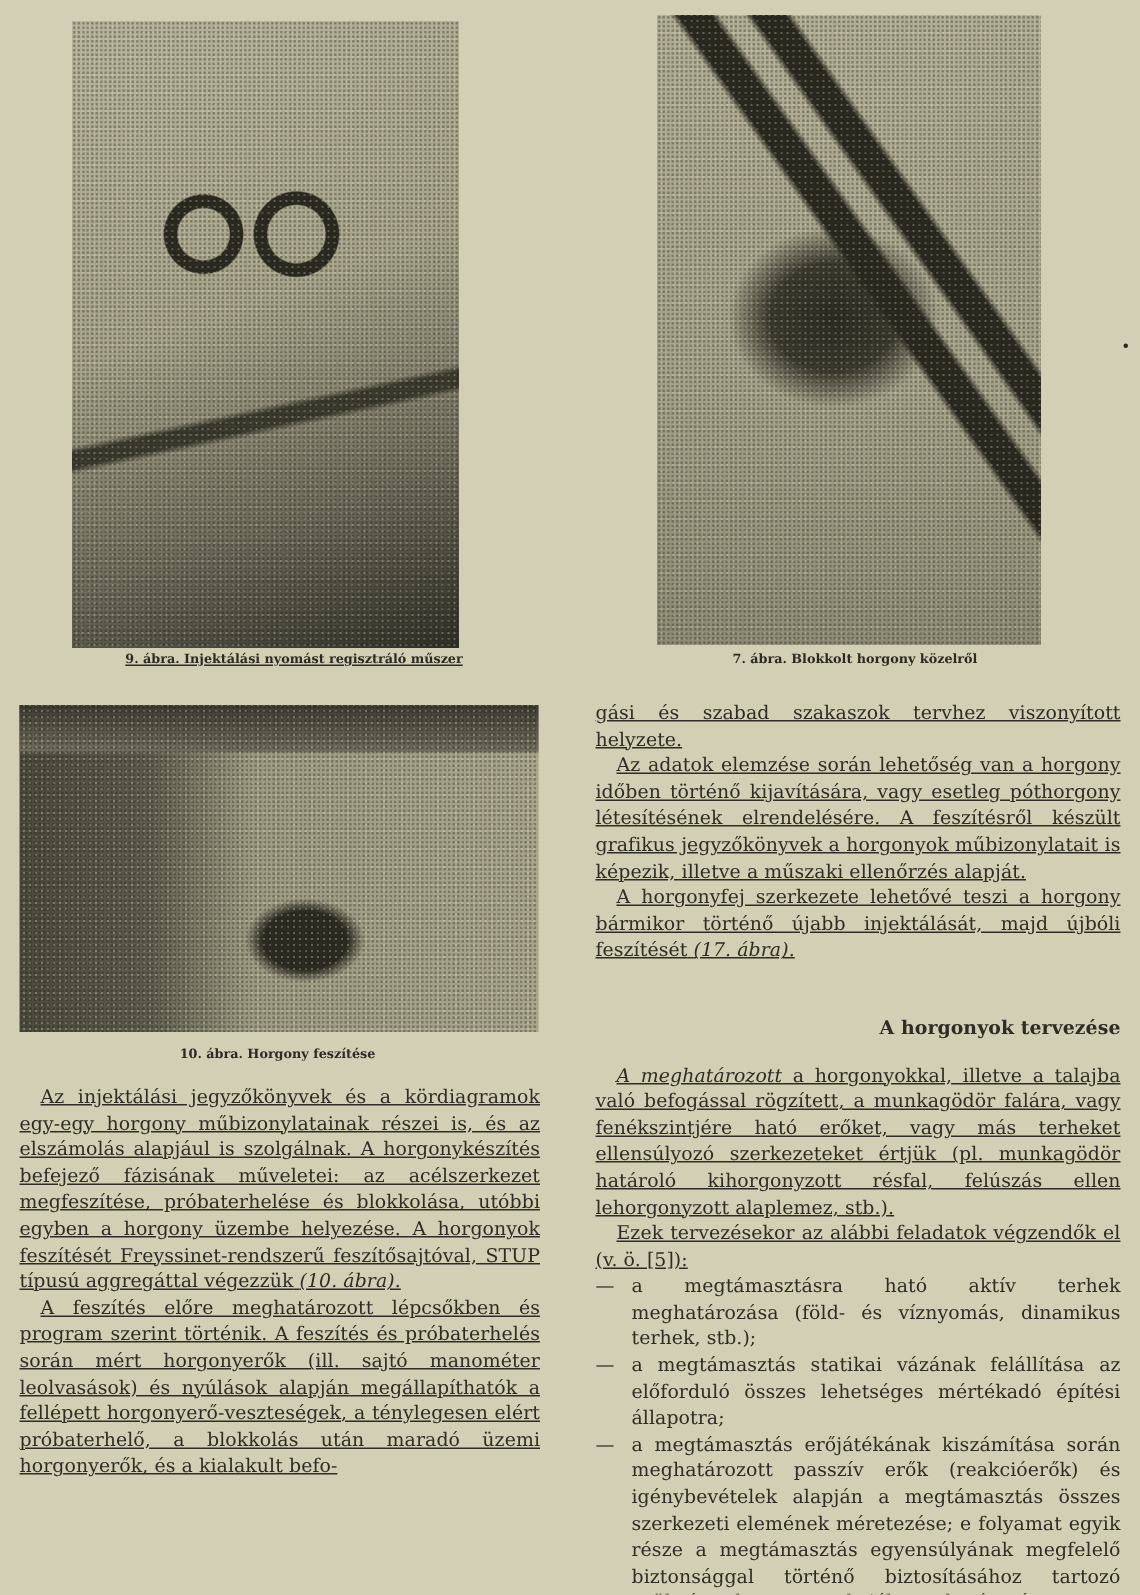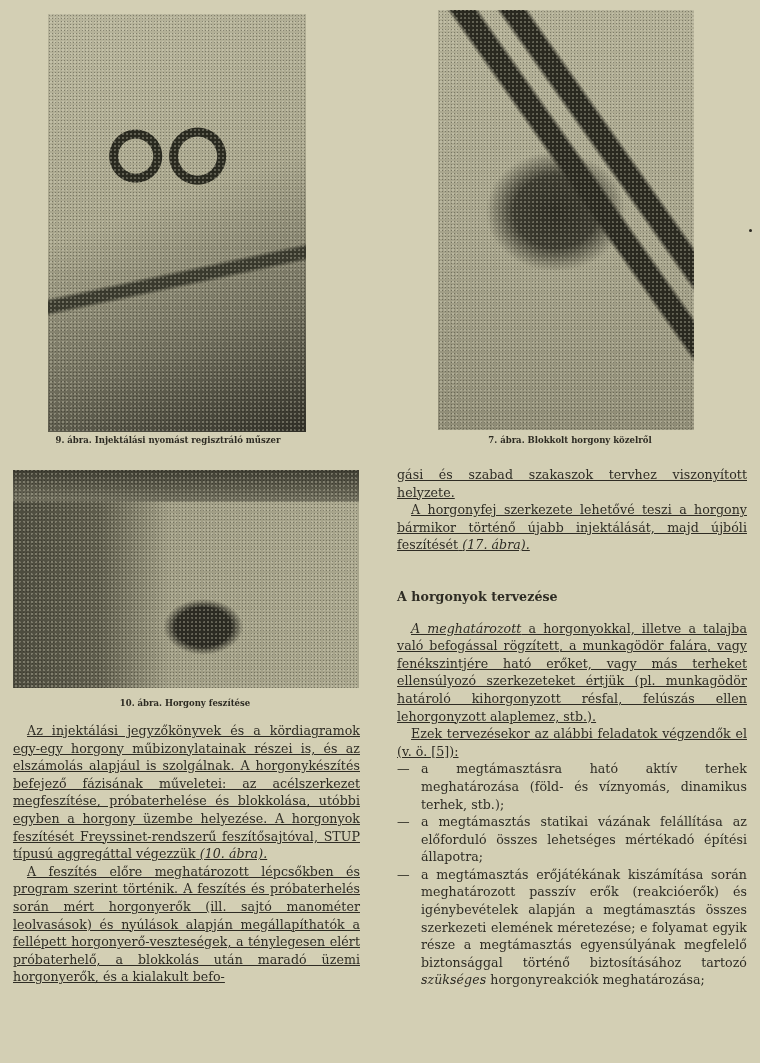--- a/index.html
+++ b/index.html
@@ -35,40 +35,40 @@
       position: absolute;
       font-size: 12.6px;
       line-height: 17.6px;
       letter-spacing: 0.05px;
       color: #2e2c24;
     }
     .col p { margin: 0; text-align: justify; text-decoration: underline; }
     .col p.ind { text-indent: 14px; }
     .col p.last { text-align-last: left; }
     .heading {
-      font-weight: bold; text-align: left;
+      font-weight: bold; text-align: right;
       font-size: 12.6px; margin: 34px 0 14px 0;
     }
     .dash { position: relative; padding-left: 24px; text-align: justify; }
     .dash .mark { position: absolute; left: 0; top: 0; }
     i { font-style: italic; }
     .speck { position: absolute; width: 3px; height: 3px; border-radius: 50%; background: #2a2820; }
   </style>
 </head>
 <body>
 
 <div class="photo" style="left:48px;top:14px;width:258px;height:418px;
   background:
    radial-gradient(circle at 58% 34%, transparent 19px, #2a2a20 20px, #2a2a20 28px, transparent 29px),
    radial-gradient(circle at 34% 34%, transparent 17px, #2a2a20 18px, #2a2a20 26px, transparent 27px),
    linear-gradient(168deg, transparent 60%, #3a3a2e 61%, #3a3a2e 63%, transparent 64%),
    linear-gradient(160deg, #b8b59c 0%, #a8a58c 45%, #6d6b5a 75%, #2f2e26 100%);">
   <div class="grain"></div>
 </div>
-<div class="caption" style="left:28px;top:435px;width:280px;">9. ábra. Injektálási nyomást regisztráló műszer</div>
+<div class="caption" style="left:56px;top:435px;width:280px;text-decoration:underline;">9. ábra. Injektálási nyomást regisztráló műszer</div>
 
 <div class="photo" style="left:438px;top:10px;width:256px;height:420px;
   background:
    linear-gradient(55deg, transparent 55%, #2a2920 56%, #2a2920 60%, transparent 61%, transparent 64%, #2a2920 65%, #2a2920 69%, transparent 70%),
    radial-gradient(ellipse 70px 60px at 46% 48%, #2c2b22 0%, #3b3a2f 60%, transparent 100%),
    linear-gradient(180deg, #b2af96 0%, #a5a28a 60%, #8f8c76 100%);">
   <div class="grain"></div>
 </div>
 <div class="caption" style="left:430px;top:435px;width:280px;">7. ábra. Blokkolt horgony közelről</div>
 
@@ -81,20 +81,21 @@
 </div>
 <div class="caption" style="left:40px;top:698px;width:290px;">10. ábra. Horgony feszítése</div>
 
 <div class="col" style="left:13px;top:722px;width:347px;">
   <p class="ind"><span>Az injektálási jegyzőkönyvek és a kördiagramok egy-egy horgony műbizonylatainak részei is, és az elszámolás alapjául is  szolgálnak. A horgonykészítés befejező fázisának műveletei: az acélszerkezet  megfeszítése,  próbaterhelése és  blokkolása, utóbbi egyben a horgony üzembe helyezése. A horgonyok feszítését  Freyssinet-rendszerű feszítősajtóval, STUP típusú aggregáttal végezzük</span> <i>(10. ábra).</i></p>
   <p class="ind">A feszítés előre meghatározott lépcsőkben és program szerint történik. A feszítés és próbaterhelés során mért horgonyerők (ill. sajtó manométer leolvasások) és nyúlások alapján megállapíthatók a fellépett horgonyerő-veszteségek, a ténylegesen elért próbaterhelő, a blokkolás után maradó üzemi horgonyerők, és a kialakult befo-</p>
 </div>
 
 <div class="col" style="left:397px;top:466px;width:350px;">
   <p class="last">gási és szabad szakaszok tervhez viszonyított helyzete.</p>
+  <p class="ind last">Az adatok elemzése során lehetőség van a horgony időben történő kijavítására, vagy esetleg póthorgony létesítésének elrendelésére. A feszítésről készült grafikus jegyzőkönyvek a horgonyok műbizonylatait is képezik, illetve a műszaki ellenőrzés alapját.</p>
   <p class="ind last"><span>A horgonyfej szerkezete lehetővé teszi a horgony bármikor történő újabb injektálását, majd újbóli feszítését</span> <i>(17. ábra).</i></p>
   <div class="heading">A horgonyok tervezése</div>
   <p class="ind last"><i>A meghatározott</i><span> a horgonyokkal, illetve a talajba való befogással rögzített, a munkagödör falára, vagy fenékszintjére ható erőket, vagy más terheket ellensúlyozó szerkezeteket értjük (pl. munkagödör határoló kihorgonyzott résfal, felúszás ellen lehorgonyzott alaplemez, stb.).</span></p>
   <p class="ind last">Ezek tervezésekor az alábbi feladatok végzendők el (v. ö. [5]):</p>
   <div class="dash"><span class="mark">—</span><span>a megtámasztásra ható aktív terhek meghatározása (föld- és víznyomás, dinamikus terhek, stb.);</span></div>
   <div class="dash"><span class="mark">—</span><span>a megtámasztás statikai vázának felállítása  az előforduló összes lehetséges mértékadó építési állapotra;</span></div>
   <div class="dash"><span class="mark">—</span><span>a megtámasztás erőjátékának kiszámítása során meghatározott  passzív erők (reakcióerők)  és igénybevételek alapján a megtámasztás összes szerkezeti elemének méretezése; e folyamat egyik része a megtámasztás egyensúlyának megfelelő biztonsággal történő biztosításához tartozó </span><i>szükséges</i><span> horgonyreakciók meghatározása;</span></div>
 </div>
 
 <div class="speck" style="left:749px;top:229px;"></div>

